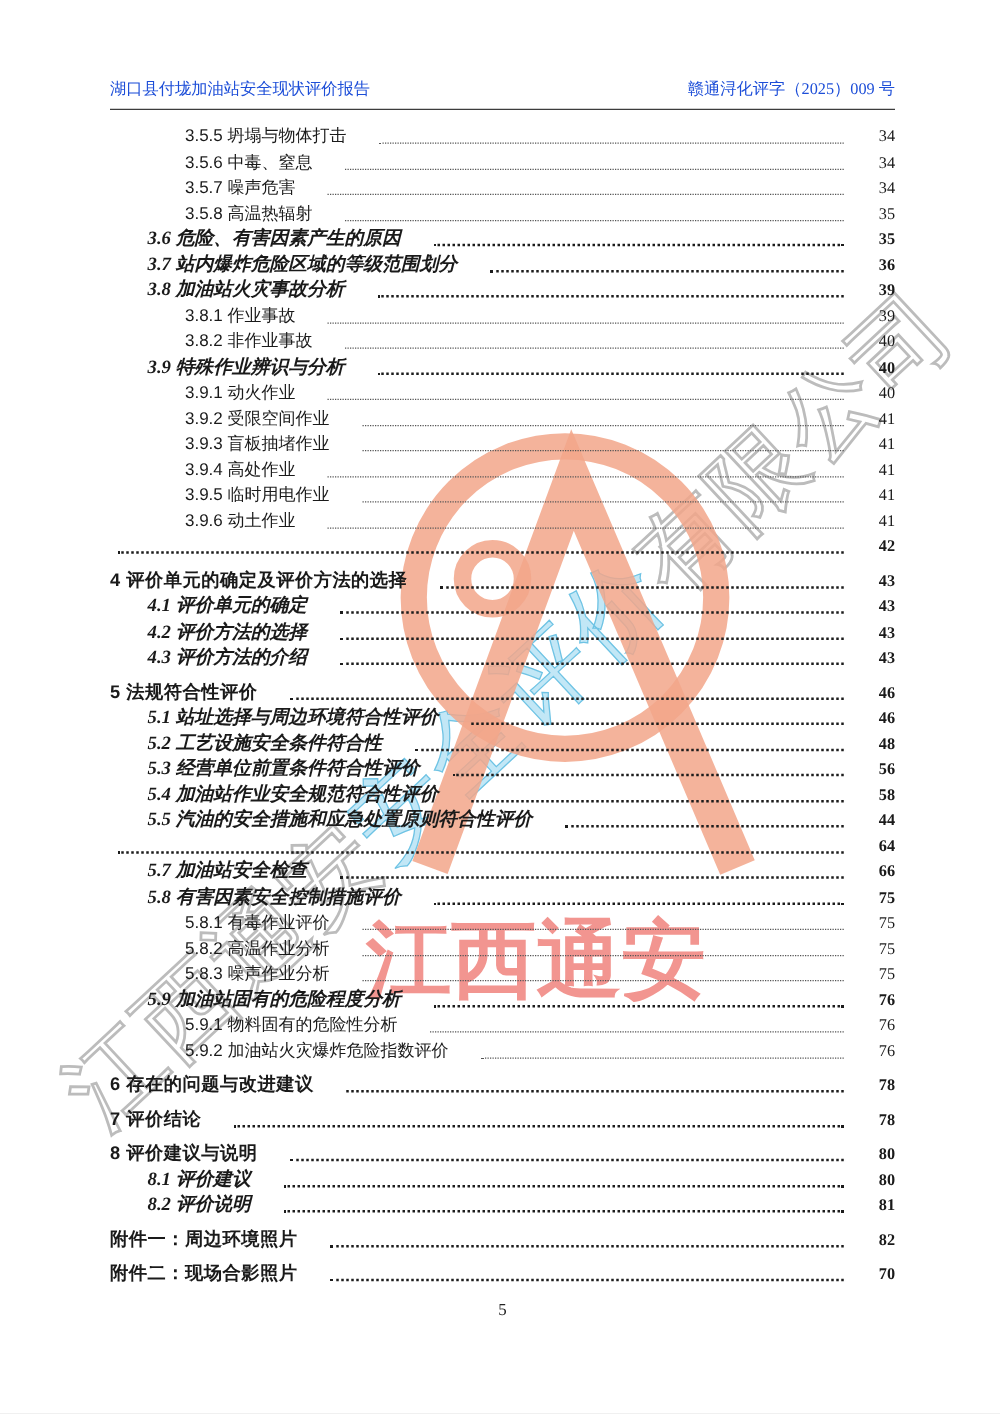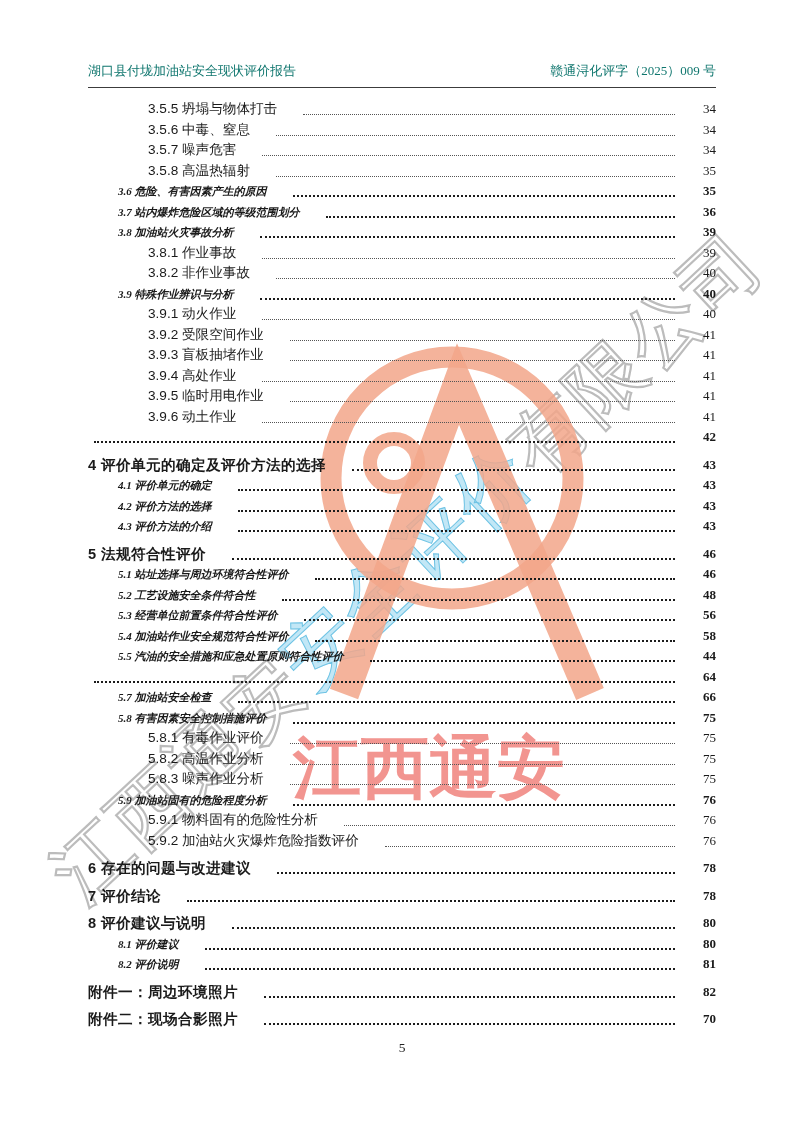--- a/index.html
+++ b/index.html
@@ -10,33 +10,33 @@
   }
   
   .watermark{position:absolute;left:0;top:0;z-index:0;}
   .wm-gray{fill:none;stroke:#bcbcbc;stroke-width:2.2;}
   .wm-blue{fill:#8fd4ef;fill-opacity:.55;stroke:#6ec3e4;stroke-width:1;}
   .wm-red{font-family:"Liberation Serif",serif;font-weight:bold;fill:#ef7b74;fill-opacity:.8;}
   .wm-logo{fill:none;stroke:#f2a689;stroke-opacity:.85;}
   
   .inner{position:relative;z-index:1;padding:62px 84px 0 88px;}
   .hdr{display:flex;justify-content:space-between;align-items:flex-end;
-       font-family:"Liberation Serif",serif;font-size:13px;color:#0f766e;}
+       font-family:"Liberation Serif",serif;font-size:13px;color:#1d4ed8;}
   .hdr-rule{border-bottom:1.5px solid #3c3c3c;margin-top:7px;}
   .toc{margin-top:11px;}
   .row{display:flex;align-items:flex-end;height:20.5px;gap:20px;}
   .row .label{white-space:nowrap;line-height:20.5px;}
   .row .leader{flex:1 1 auto;align-self:flex-end;margin:0 3px 4.5px 6px;
                border-bottom:1.5px dotted #555;min-width:12px;}
   .row .pagenum{font-family:"Liberation Serif",serif;font-size:13px;line-height:20.5px;
                 min-width:18px;text-align:right;}
   
   .row.lvl3 .label{padding-left:60px;font-size:13.6px;font-weight:400;}
   
-  .row.lvl2 .label{padding-left:30px;font-size:11px;font-weight:700;font-style:italic;
+  .row.lvl2 .label{padding-left:30px;font-size:15px;font-weight:700;font-style:italic;
                    font-family:"Liberation Serif",serif;}
   .row.lvl2 .leader{border-bottom:2px dotted #1c1c1c;}
   .row.lvl2 .pagenum{font-weight:700;}
   
   .row.lvl1 .label{padding-left:0;font-size:14.6px;font-weight:700;letter-spacing:.4px;}
   .row.lvl1 .leader{border-bottom:2px dotted #1c1c1c;}
   .row.lvl1 .pagenum{font-weight:700;}
   .row.gap{margin-top:7px;}
   .footer{position:absolute;left:88px;right:84px;top:1040px;text-align:center;z-index:1;
           font-family:"Liberation Serif",serif;font-size:13.5px;color:#222;}

